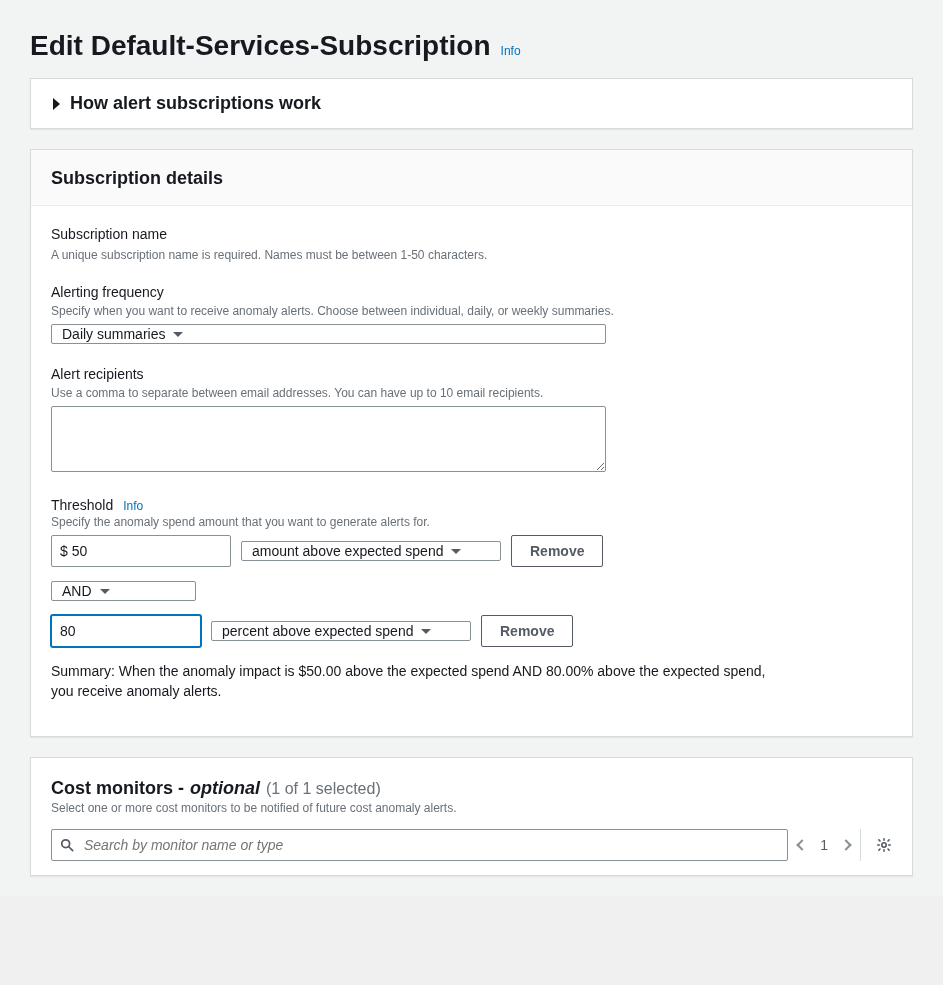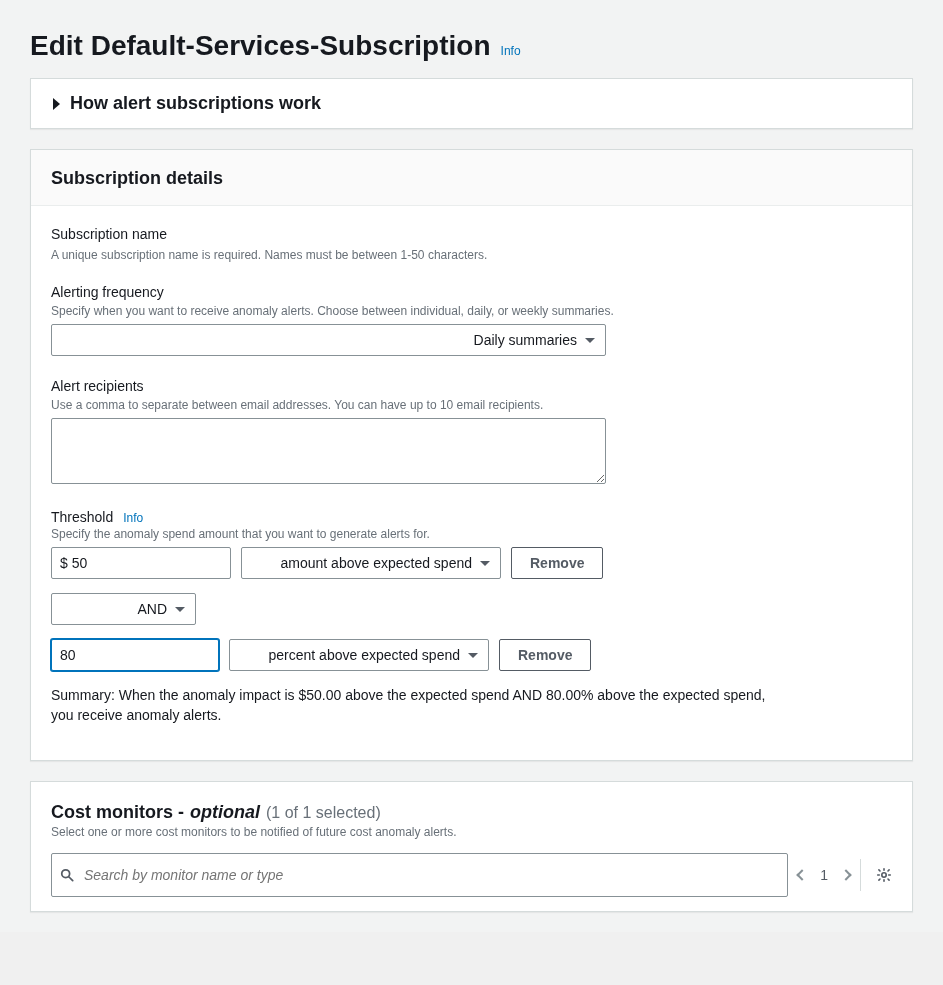--- a/index.html
+++ b/index.html
@@ -98,26 +98,26 @@
     font-size: 14px;
     padding: 6px 8px;
     border: 1px solid #879196;
     border-radius: 2px;
     background: #fff;
     color: #16191f;
   }
   .text-input { height: 32px; width: 555px; max-width:100%; }
   .textarea-input { height: 66px; width: 555px; max-width:100%; resize: both; }
   .select-visual {
-    height: 32px;
+    height: 20px;
     border: 1px solid #879196;
     border-radius: 2px;
     display: flex;
     align-items: center;
-    justify-content: flex-end;
+    justify-content: flex-start;
     padding: 0 10px;
     font-size: 14px;
     background: #fff;
     cursor: pointer;
   }
   .select-caret {
     width: 0;
     height: 0;
     border-left: 5px solid transparent;
     border-right: 5px solid transparent;
@@ -163,21 +163,21 @@
   .muted { color: #687078; font-weight: 400; }
   .search-row {
     display: flex;
     align-items: center;
     gap: 10px;
   }
   .search-box {
     flex: 1;
     display: flex;
     align-items: center;
-    height: 44px;
+    height: 32px;
     border: 1px solid #879196;
     border-radius: 2px;
     padding: 0 8px;
     background: #fff;
   }
   .search-box input {
     border: none;
     outline: none;
     flex: 1;
     font-size: 14px;
@@ -271,21 +271,21 @@
         </div>
 
         <div class="threshold-row">
           <div class="select-visual w-145">
             <span>AND</span>
             <span class="select-caret"></span>
           </div>
         </div>
 
         <div class="threshold-row">
-          <input class="text-input w-180 focused" style="width: 168px;" value="80">
+          <input class="text-input w-180 focused" style="width: 150px;" value="80">
           <div class="select-visual w-260">
             <span>percent above expected spend</span>
             <span class="select-caret"></span>
           </div>
           <button class="btn">Remove</button>
         </div>
 
         <div class="summary">Summary: When the anomaly impact is $50.00 above the expected spend AND 80.00% above the expected spend, you receive anomaly alerts.</div>
       </div>
 

